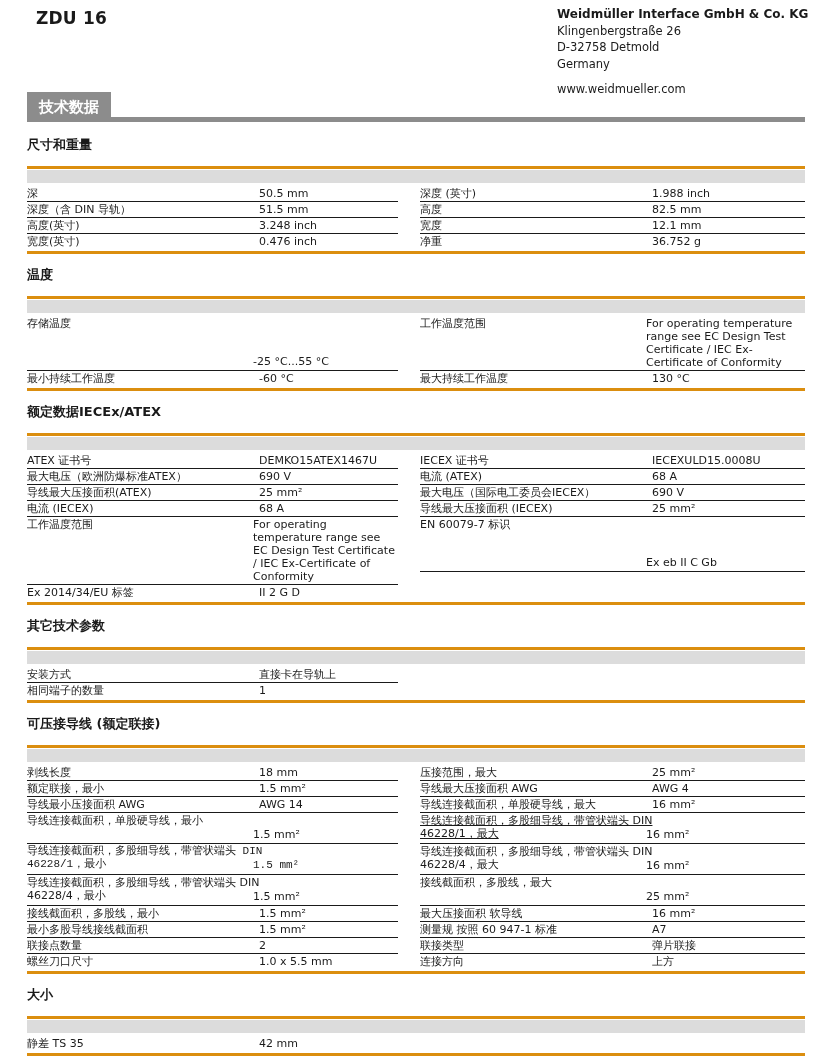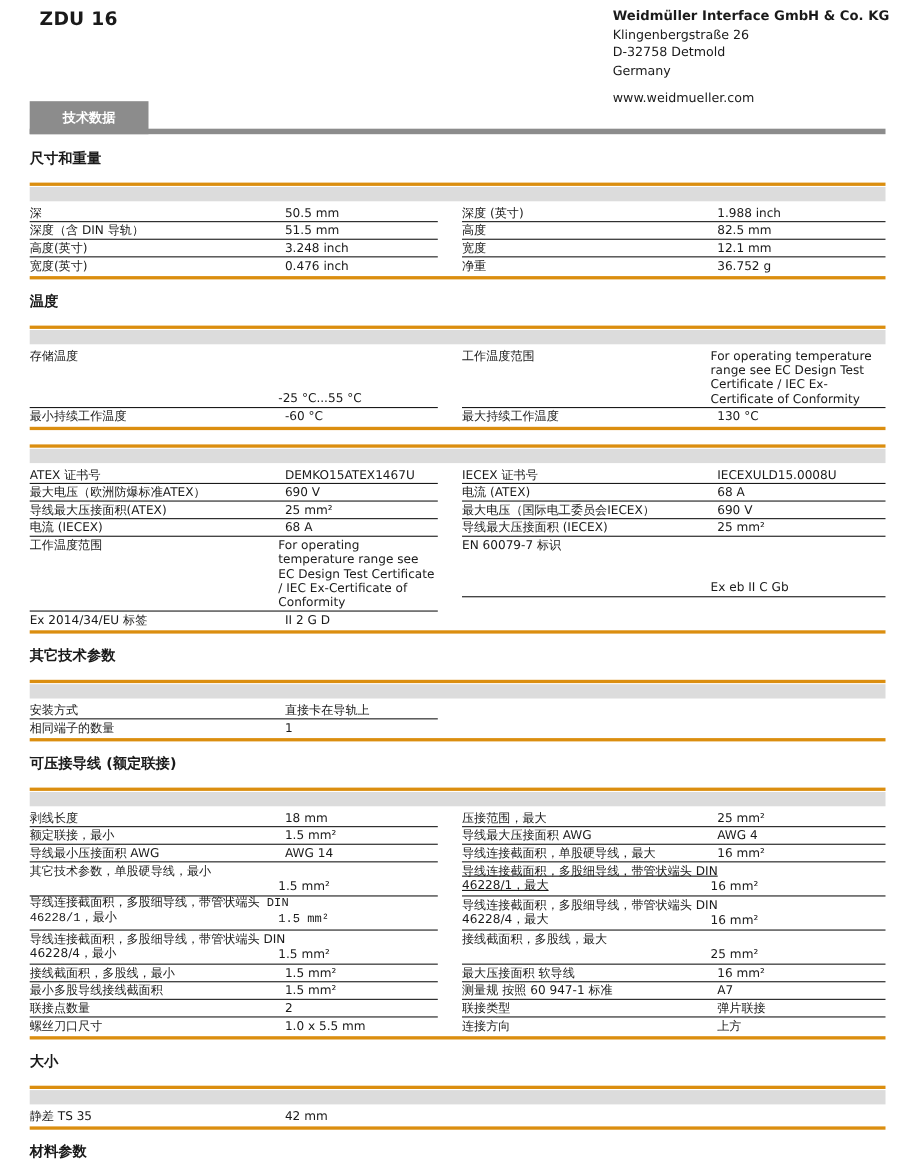--- a/index.html
+++ b/index.html
@@ -26,22 +26,22 @@
   .company .site{margin-top:9px;}
   .banner-wrap{
     position:absolute;left:27px;right:24px;top:92px;height:30px;
   }
   .banner-line{
     position:absolute;left:0;right:0;bottom:0;height:5px;background:var(--banner);
   }
   .banner-box{
     position:absolute;left:0;top:0;height:30px;
     background:var(--banner);color:#ffffff;
-    font-size:12px;font-weight:bold;
-    padding:0 30px;display:flex;align-items:center;text-align:right;
+    font-size:15px;font-weight:bold;
+    padding:0 12px;display:flex;align-items:center;text-align:right;
   }
   .content{position:absolute;left:27px;right:24px;top:137px;}
   .section{margin-bottom:13px;}
   .sec-title{font-size:13px;font-weight:bold;line-height:15px;padding:0 0 14px 0;}
   .sec-rule{height:3px;background:var(--accent);}
   .sec-band{height:13px;background:var(--band);margin-top:1px;}
   .sec-cols{
     display:grid;grid-template-columns:371px 1fr;column-gap:22px;
     padding-top:3px;padding-bottom:2px;
   }
@@ -147,20 +147,21 @@
           </div>
           <div class="row row-a nol">
             <span class="lbl">最大持续工作温度</span>
             <span class="val">130 °C</span>
           </div>
         </div>
       </div>
       <div class="sec-rule"></div>
     </div>
     <div class="section">
+      <div class="sec-title">额定数据IECEx/ATEX</div>
       <div class="sec-rule"></div>
       <div class="sec-band"></div>
       <div class="sec-cols">
         <div class="col">
           <div class="row row-a">
             <span class="lbl">ATEX 证书号</span>
             <span class="val">DEMKO15ATEX1467U</span>
           </div>
           <div class="row row-a">
             <span class="lbl">最大电压（欧洲防爆标准ATEX）</span>
@@ -238,21 +239,21 @@
           </div>
           <div class="row row-a">
             <span class="lbl">额定联接，最小</span>
             <span class="val">1.5 mm²</span>
           </div>
           <div class="row row-a">
             <span class="lbl">导线最小压接面积 AWG</span>
             <span class="val">AWG 14</span>
           </div>
           <div class="row row-b" style="min-height: 28px;">
-            <span class="lbl">其它技术参数，单股硬导线，最小</span>
+            <span class="lbl">导线连接截面积，单股硬导线，最小</span>
             <span class="val">1.5 mm²</span>
           </div>
           <div class="row row-b" style="min-height: 28px; font-family: Liberation Mono, monospace;">
             <span class="lbl">导线连接截面积，多股细导线，带管状端头 DIN 46228/1，最小</span>
             <span class="val">1.5 mm²</span>
           </div>
           <div class="row row-b" style="min-height: 28px;">
             <span class="lbl">导线连接截面积，多股细导线，带管状端头 DIN 46228/4，最小</span>
             <span class="val">1.5 mm²</span>
           </div>

